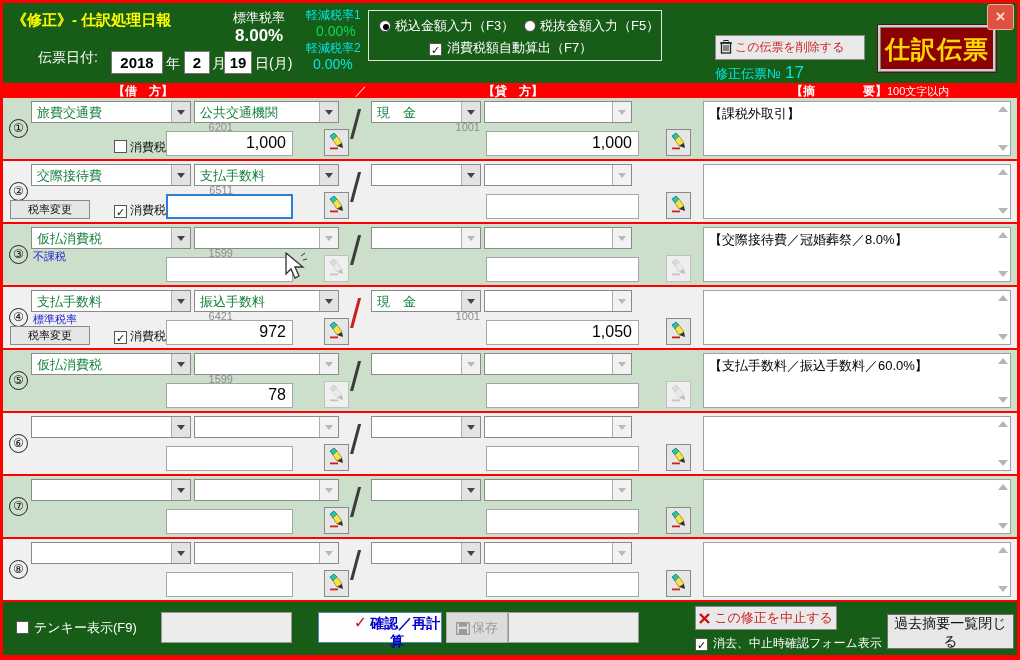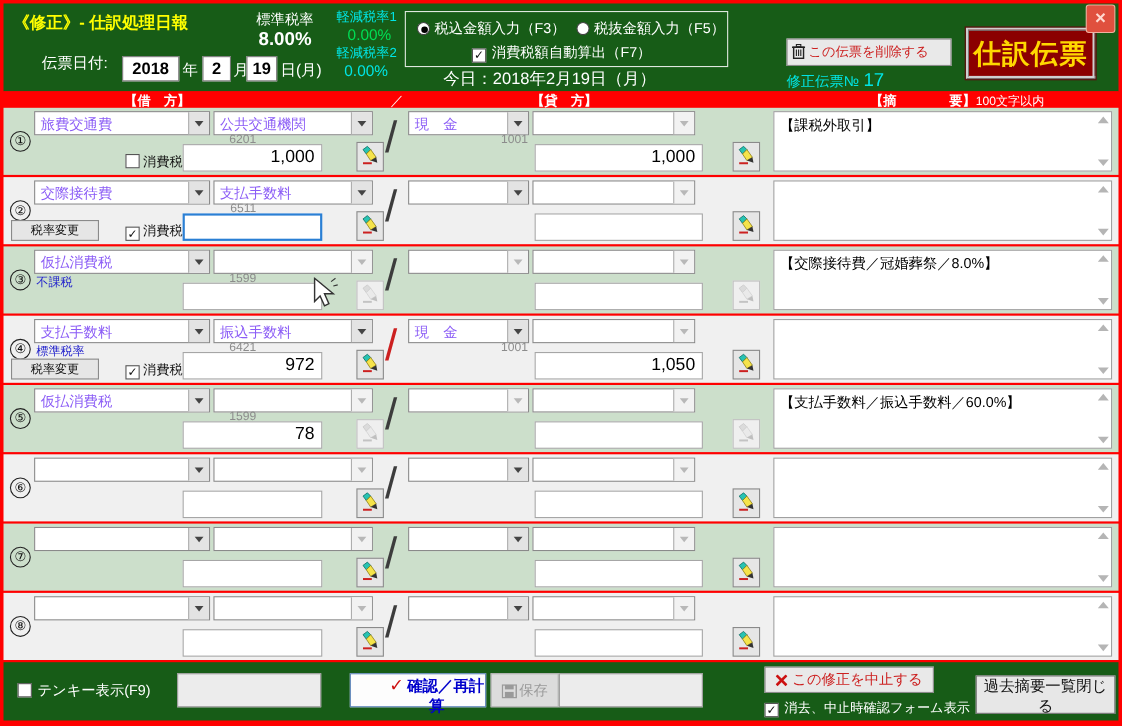--- a/index.html
+++ b/index.html
@@ -38,21 +38,21 @@
   .ch { position:absolute; top:0; }
   .ch-debit { left:110px; } .ch-slash { left:352px; font-weight:normal; } .ch-credit { left:480px; }
   .ch-memo { left:788px; } .ch-memo small { font-size:11px; font-weight:normal; }
 
   
   .rows { position:relative; width:100%; }
   .row { position:relative; width:100%; height:61px; margin-bottom:2px; }
   .row-green { background:#ccdfcb; } .row-gray { background:#f0f0f0; }
   .rownum { position:absolute; left:6px; top:21px; width:19px; height:19px; border:1px solid #222; border-radius:50%; font-size:12px; text-align:center; line-height:17px; color:#111; background:transparent; }
   .dd { position:absolute; top:3px; height:22px; background:#fff; border:1px solid #8a8a8a; }
-  .dd .ddtext { position:absolute; left:5px; top:2px; font-size:13px; color:#8b5cf6; white-space:nowrap; }
+  .dd .ddtext { position:absolute; left:5px; top:2px; font-size:13px; color:#15803d; white-space:nowrap; }
   .dd .chev { position:absolute; right:0; top:0; width:19px; height:100%; background:#e3e3e3; border-left:1px solid #aeaeae; }
   .dd .chev::after { content:""; position:absolute; left:5px; top:8px; border-left:4px solid transparent; border-right:4px solid transparent; border-top:5px solid #444; }
   .dd.disabled .chev { background:#f2f2f2; }
   .dd.disabled .chev::after { border-top-color:#b8b8b8; }
   .dd-debit-acct { left:28px; width:160px; }
   .dd-debit-sub { left:191px; width:145px; }
   .dd-credit-acct { left:368px; width:110px;padding-left:40px; }
   .dd-credit-sub { left:481px; width:148px; }
   .taxlabel { position:absolute; left:30px; top:25px; font-size:11px; color:#2222cc; }
   .ratebtn { position:absolute; left:7px; top:39px; width:80px; height:19px; background:#e6e6e6; border:1px solid #8a8a8a; font-size:11px; color:#111; cursor:pointer; }
@@ -79,21 +79,21 @@
 
   
   .ftr { position:relative; width:100%; height:53px; background:#175c17; }
   .ft-cb { position:absolute; left:13px; top:17px; color:#fff; font-size:13px; }
   .disp { position:absolute; top:10px; width:131px; height:31px; background:#ececec; border:1px solid #999; }
   .disp1 { left:158px; } .disp2 { left:505px; }
   .btn-confirm { position:absolute; left:315px; top:10px; width:124px; height:31px; background:#fdfdfd; border:1px solid #5b83b8; font-size:14px; font-weight:bold; color:#0000cc; cursor:pointer;padding-left:34px; }
   .btn-confirm .chk { color:#cc1010; font-size:16px; margin-right:3px; }
   .btn-save { position:absolute; left:443px; top:10px; width:62px; height:31px; background:#dcdcdc; border:1px solid #b0b0b0; font-size:13px; color:#9a9a9a; cursor:default; }
   .btn-save svg { vertical-align:-3px; margin-right:2px; }
-  .btn-cancel { position:absolute; left:692px; top:4px; width:154px; height:24px; background:#e9e9e9; border:1px solid #8a8a8a; font-size:13px; color:#cc2020; cursor:pointer; }
+  .btn-cancel { position:absolute; left:692px; top:4px; width:142px; height:24px; background:#e9e9e9; border:1px solid #8a8a8a; font-size:13px; color:#cc2020; cursor:pointer; }
   .btn-cancel svg { vertical-align:-2px; margin-right:4px; }
   .ft-cb2 { position:absolute; left:692px; top:33px; color:#fff; font-size:12px; }
   .btn-history { position:absolute; left:884px; top:12px; width:127px; height:35px; background:#e7e7e7; border:1px solid #707070; font-size:14px; color:#111; cursor:pointer; }
 
   .cursor { position:absolute; left:281px; top:249px; z-index:50; pointer-events:none; }
 </style>
 </head>
 <body>
 
 <div class="win">
@@ -114,21 +114,20 @@
     <div class="dsuf" style="left:209px;">月</div>
     <div class="datebox dd2box">19</div>
     <div class="dsuf" style="left:252px;">日(月)</div>
 
     <div class="panel">
       <span class="radio" style="left:10px;"><span class="rdot sel"></span><span>税込金額入力（F3）</span></span>
       <span class="radio" style="left:155px;"><span class="rdot"></span><span>税抜金額入力（F5）</span></span>
       <span class="panelcb"><span class="cbx">✓</span><span>消費税額自動算出（F7）</span></span>
     </div>
 
-    <div class="today">今日：2018年2月19日（月）</div>
 
     <button class="delbtn"><svg width="12" height="14" viewBox="0 0 12 14">
           <rect x="1.5" y="3" width="9" height="10" fill="none" stroke="#222" stroke-width="1.3"></rect>
           <line x1="0" y1="3" x2="12" y2="3" stroke="#222" stroke-width="1.3"></line>
           <rect x="4" y="0.5" width="4" height="2" fill="none" stroke="#222" stroke-width="1"></rect>
           <line x1="4" y1="5" x2="4" y2="11" stroke="#222" stroke-width="1"></line>
           <line x1="6" y1="5" x2="6" y2="11" stroke="#222" stroke-width="1"></line>
           <line x1="8" y1="5" x2="8" y2="11" stroke="#222" stroke-width="1"></line>
         </svg><span>この伝票を削除する</span></button>
 

